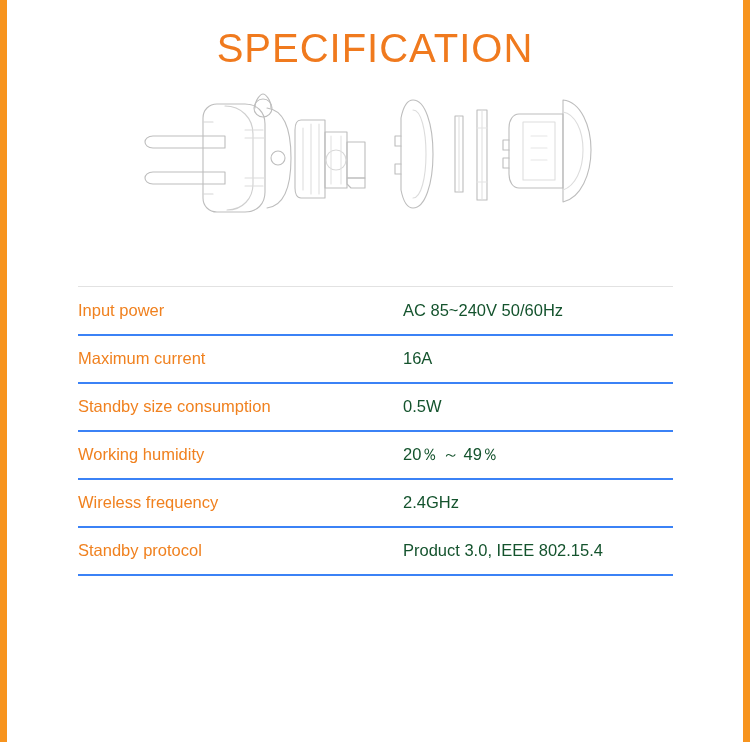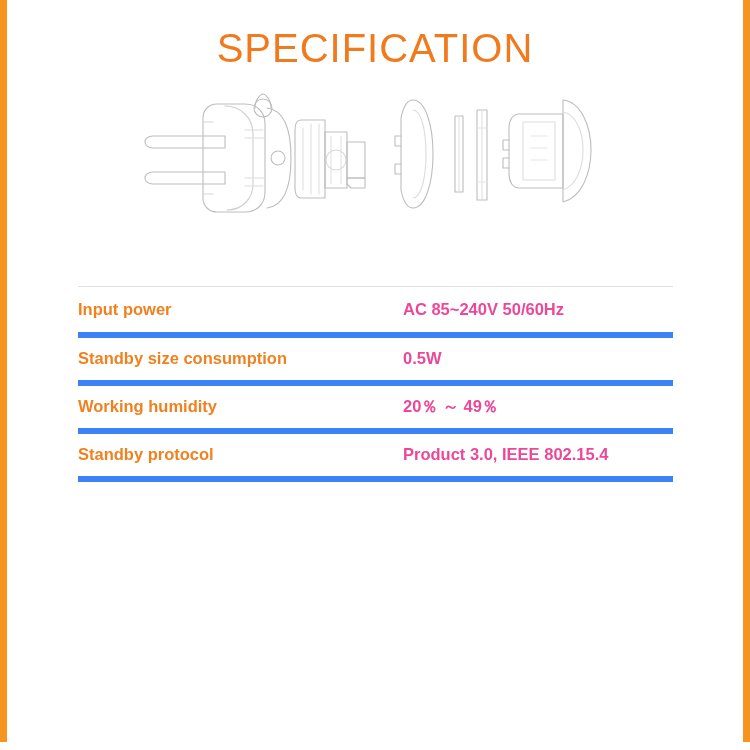--- a/index.html
+++ b/index.html
@@ -56,38 +56,38 @@
     position: absolute;
     left: 78px;
     top: 286px;
     width: 595px;
     border-collapse: collapse;
   }
   .spec-table tr {
     height: 48px;
   }
   .spec-table td {
-    border-bottom: 6px solid #3b82f6;
+    border-bottom: 2px solid #3b82f6;
     vertical-align: middle;
     padding: 0;
     font-size: 16.5px;
-    font-weight: 700;
+    font-weight: 400;
     line-height: 1.3;
     margin-left: 44px;
   }
   .spec-table tr:first-child td {
     border-top: 1px solid #e2e2e2;
   }
   .spec-label {
     color: #f0811f;
     width: 325px;
     padding-left: 2px;
   }
   .spec-value {
-    color: #ec4899;
+    color: #14532d;
     padding-left: 2px;
   }
 </style>
 </head>
 <body>
 
 <div class="page">
 
   <div class="edge-bar left"></div>
   <div class="edge-bar right"></div>
@@ -148,26 +148,34 @@
     </svg>
   </div>
 
   <table class="spec-table">
     <tbody>
       <tr>
         <td class="spec-label">Input power</td>
         <td class="spec-value">AC 85~240V 50/60Hz</td>
       </tr>
       <tr>
+        <td class="spec-label">Maximum current</td>
+        <td class="spec-value">16A</td>
+      </tr>
+      <tr>
         <td class="spec-label">Standby size consumption</td>
         <td class="spec-value">0.5W</td>
       </tr>
       <tr>
         <td class="spec-label">Working humidity</td>
         <td class="spec-value">20％ ～ 49％</td>
+      </tr>
+      <tr>
+        <td class="spec-label">Wireless frequency</td>
+        <td class="spec-value">2.4GHz</td>
       </tr>
       <tr>
         <td class="spec-label">Standby protocol</td>
         <td class="spec-value">Product 3.0, IEEE 802.15.4</td>
       </tr>
     </tbody>
   </table>
 
 </div>
 

